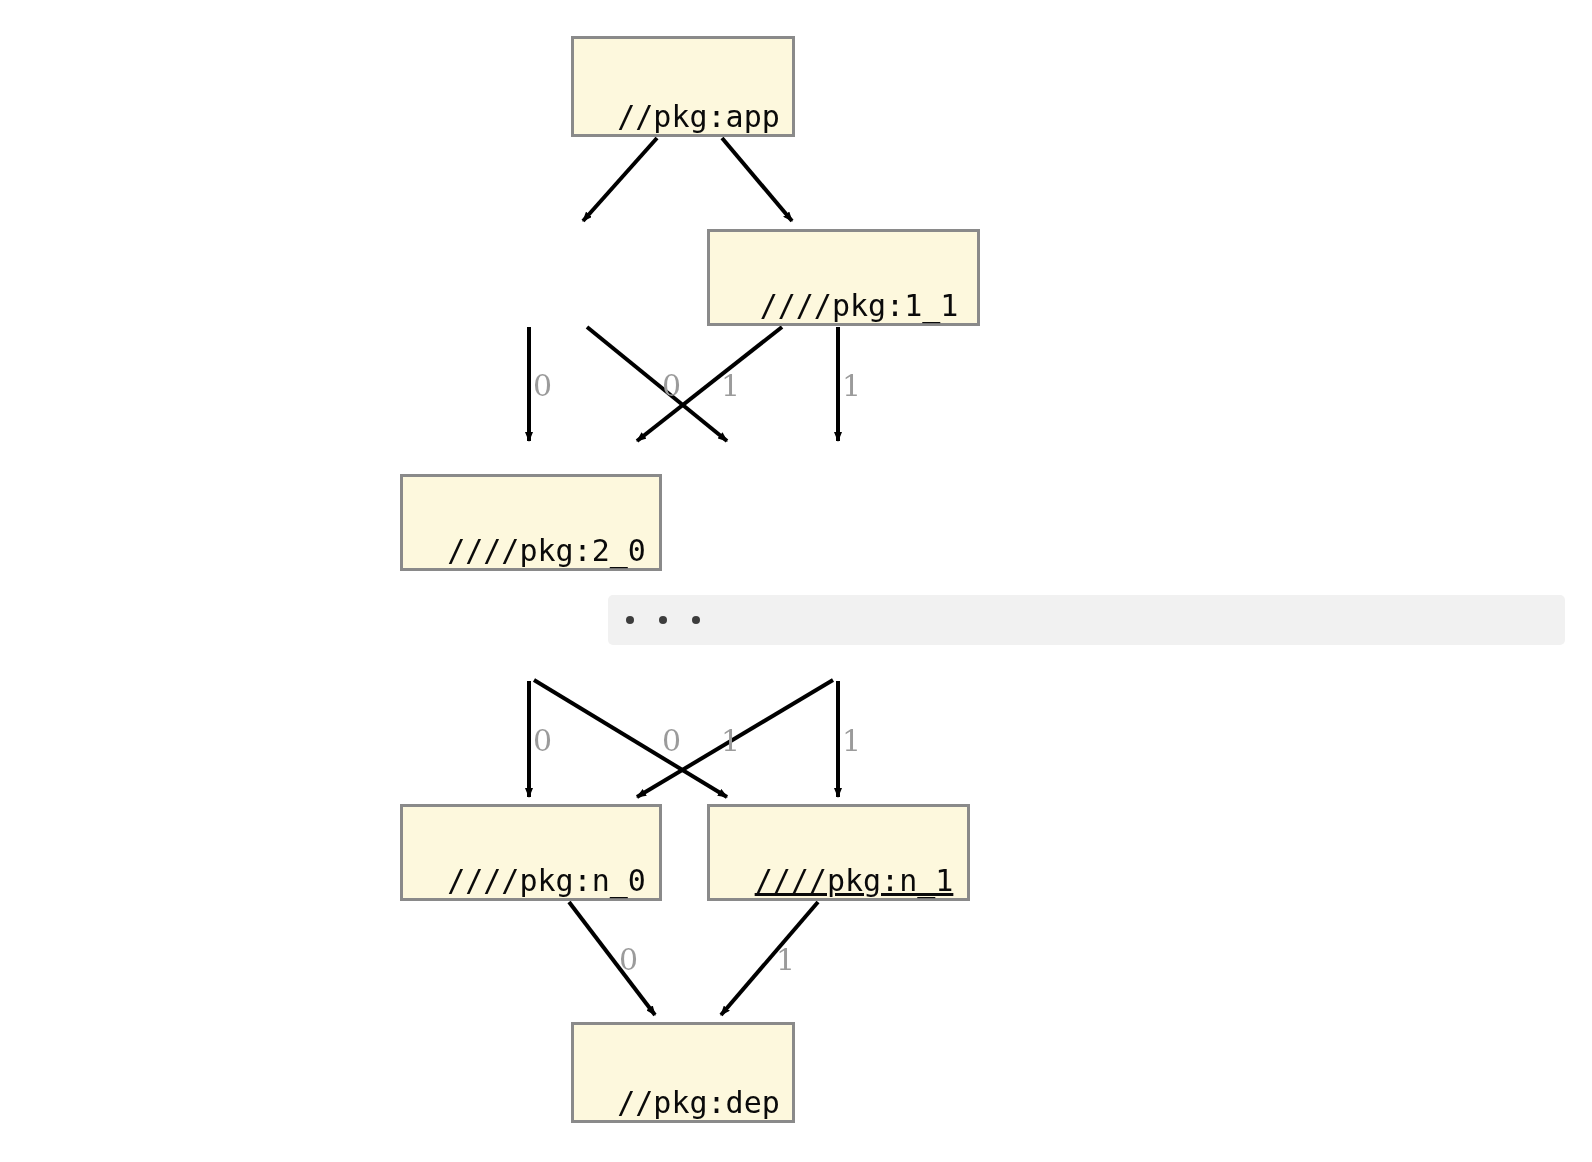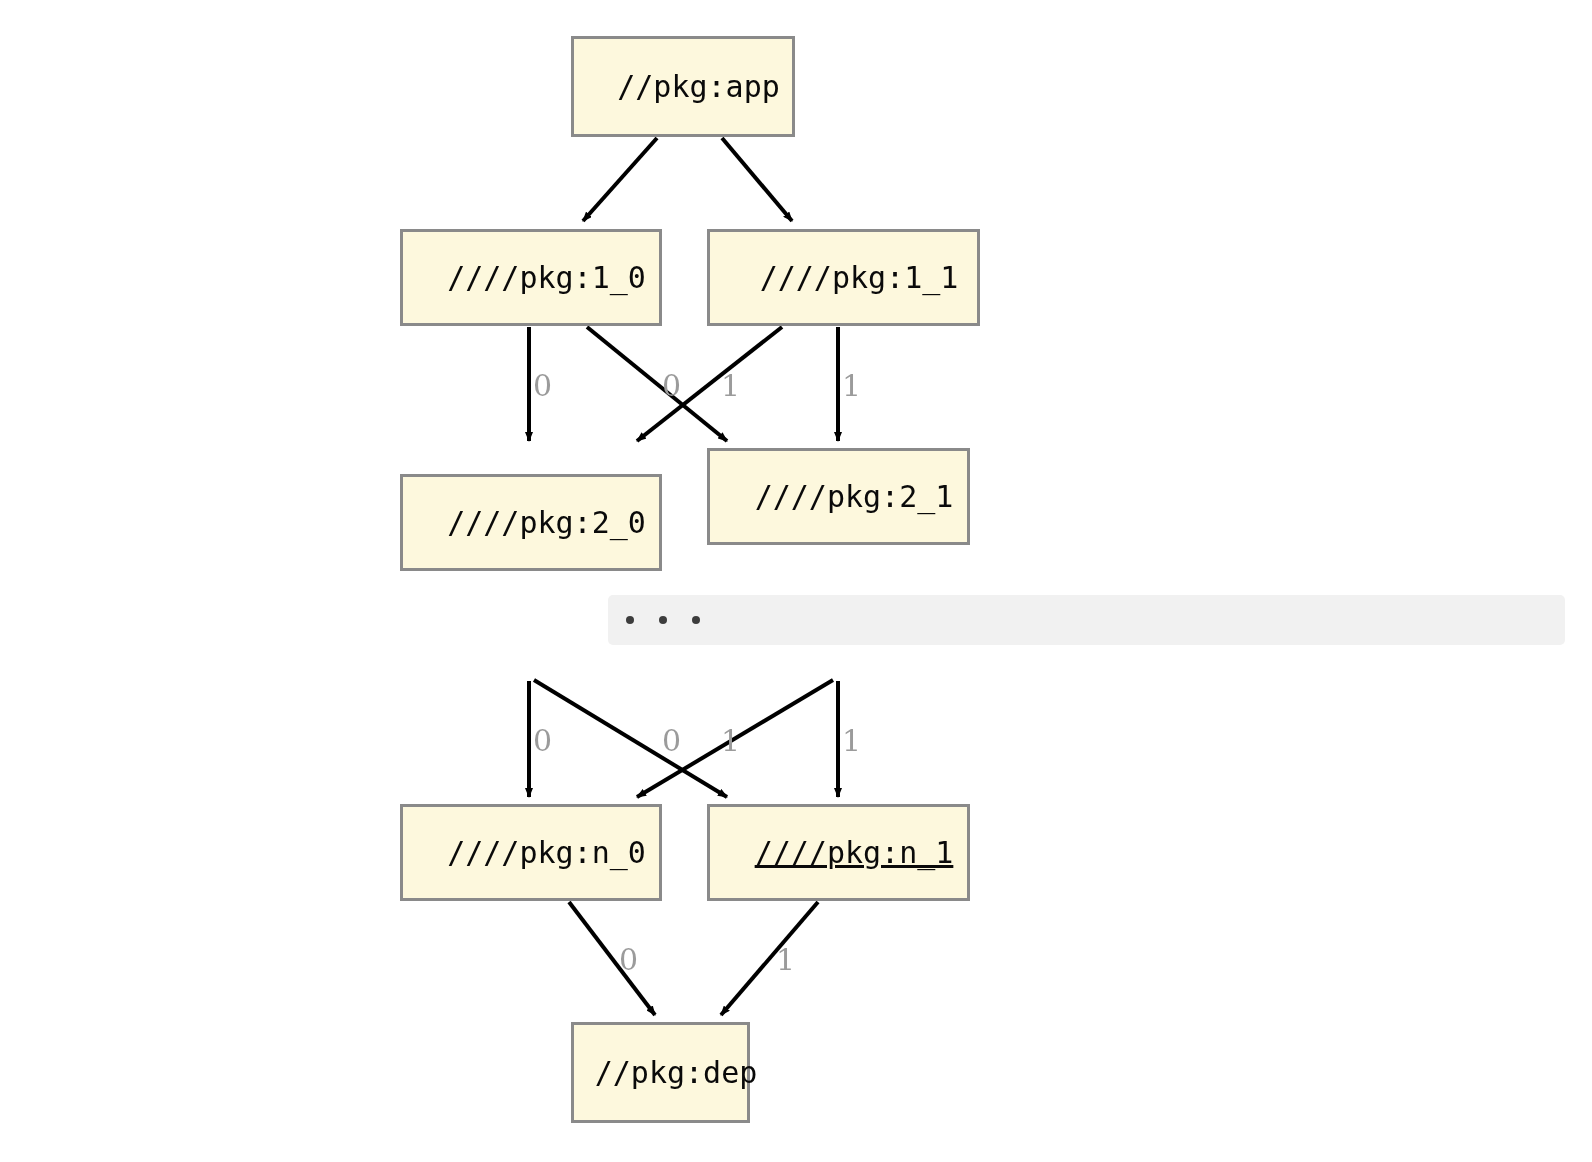--- a/index.html
+++ b/index.html
@@ -27,21 +27,21 @@
     top: 0;
     width: 1592px;
     height: 1162px;
   }
   .node-box {
     position: absolute;
     box-sizing: border-box;
     background: #fdf8dd;
     border: 3px solid #8a8a8a;
     display: flex;
-    align-items: center;
+    align-items: flex-end;
     justify-content: center;
     font-family: "DejaVu Sans Mono", "Liberation Mono", monospace;
     font-size: 30px;
     color: #0a0a0a;
     letter-spacing: 0px;
     white-space: nowrap;
     padding-left: 31px;
   }
   .edge-label {
     position: absolute;
@@ -105,45 +105,39 @@
 
     <line x1="569" y1="902" x2="655" y2="1015" stroke="#000000" stroke-width="4" marker-end="url(#arrowhead)"></line>
 
     <line x1="818" y1="902" x2="721" y2="1015" stroke="#000000" stroke-width="4" marker-end="url(#arrowhead)"></line>
   </svg>
 
   <div class="node-box" style="left:571px; top:36px; width:224px; height:101px;">
     <span>//pkg:app</span>
   </div>
 
-  <div class="node-box" style="left:400px; top:229px; width:262px; height:97px;">
-    <span>////pkg:1_0</span>
-  </div>
 
   <div class="node-box" style="left:707px; top:229px; width:273px; height:97px;">
     <span>////pkg:1_1</span>
   </div>
 
   <div class="node-box" style="left:400px; top:448px; width:262px; height:97px;margin-top:26px;">
     <span>////pkg:2_0</span>
   </div>
 
-  <div class="node-box" style="left:707px; top:448px; width:263px; height:97px;">
-    <span>////pkg:2_1</span>
-  </div>
 
   <div class="node-box" style="left:400px; top:804px; width:262px; height:97px;">
     <span>////pkg:n_0</span>
   </div>
 
   <div class="node-box" style="left:707px; top:804px; width:263px; height:97px;text-decoration:underline;">
     <span>////pkg:n_1</span>
   </div>
 
-  <div class="node-box" style="left:571px; top:1022px; width:179px; height:101px;">
+  <div class="node-box" style="left:571px; top:1022px; width:224px; height:101px;">
     <span>//pkg:dep</span>
   </div>
 
   <div class="edge-label" style="left:533px; top:371px;">0</div>
   <div class="edge-label" style="left:662px; top:371px;">0</div>
   <div class="edge-label" style="left:721px; top:371px;">1</div>
   <div class="edge-label" style="left:842px; top:371px;">1</div>
 
   <div class="edge-label" style="left:533px; top:726px;">0</div>
   <div class="edge-label" style="left:662px; top:726px;">0</div>

